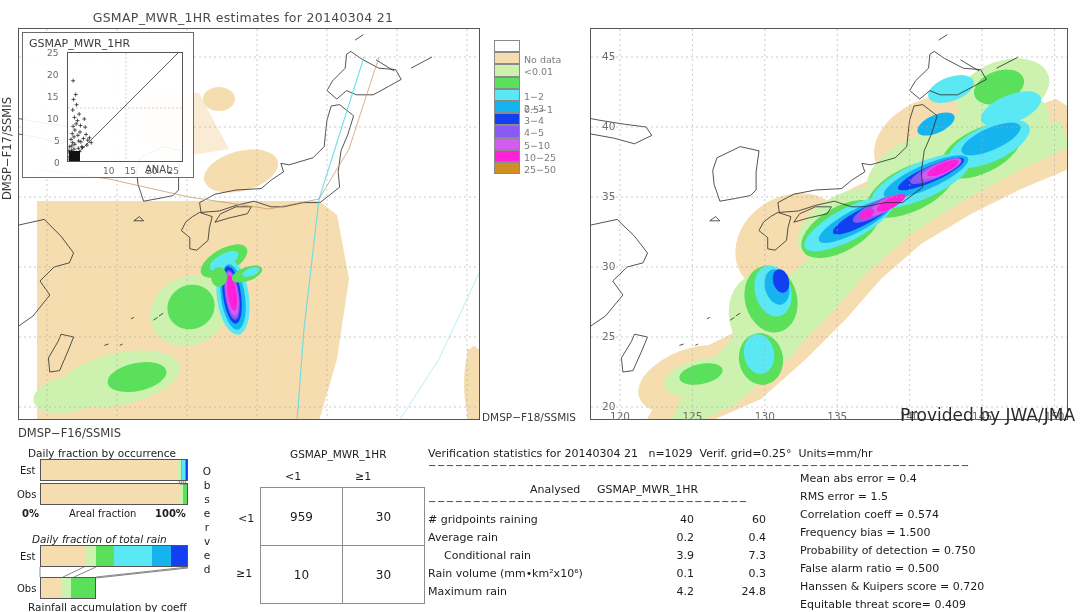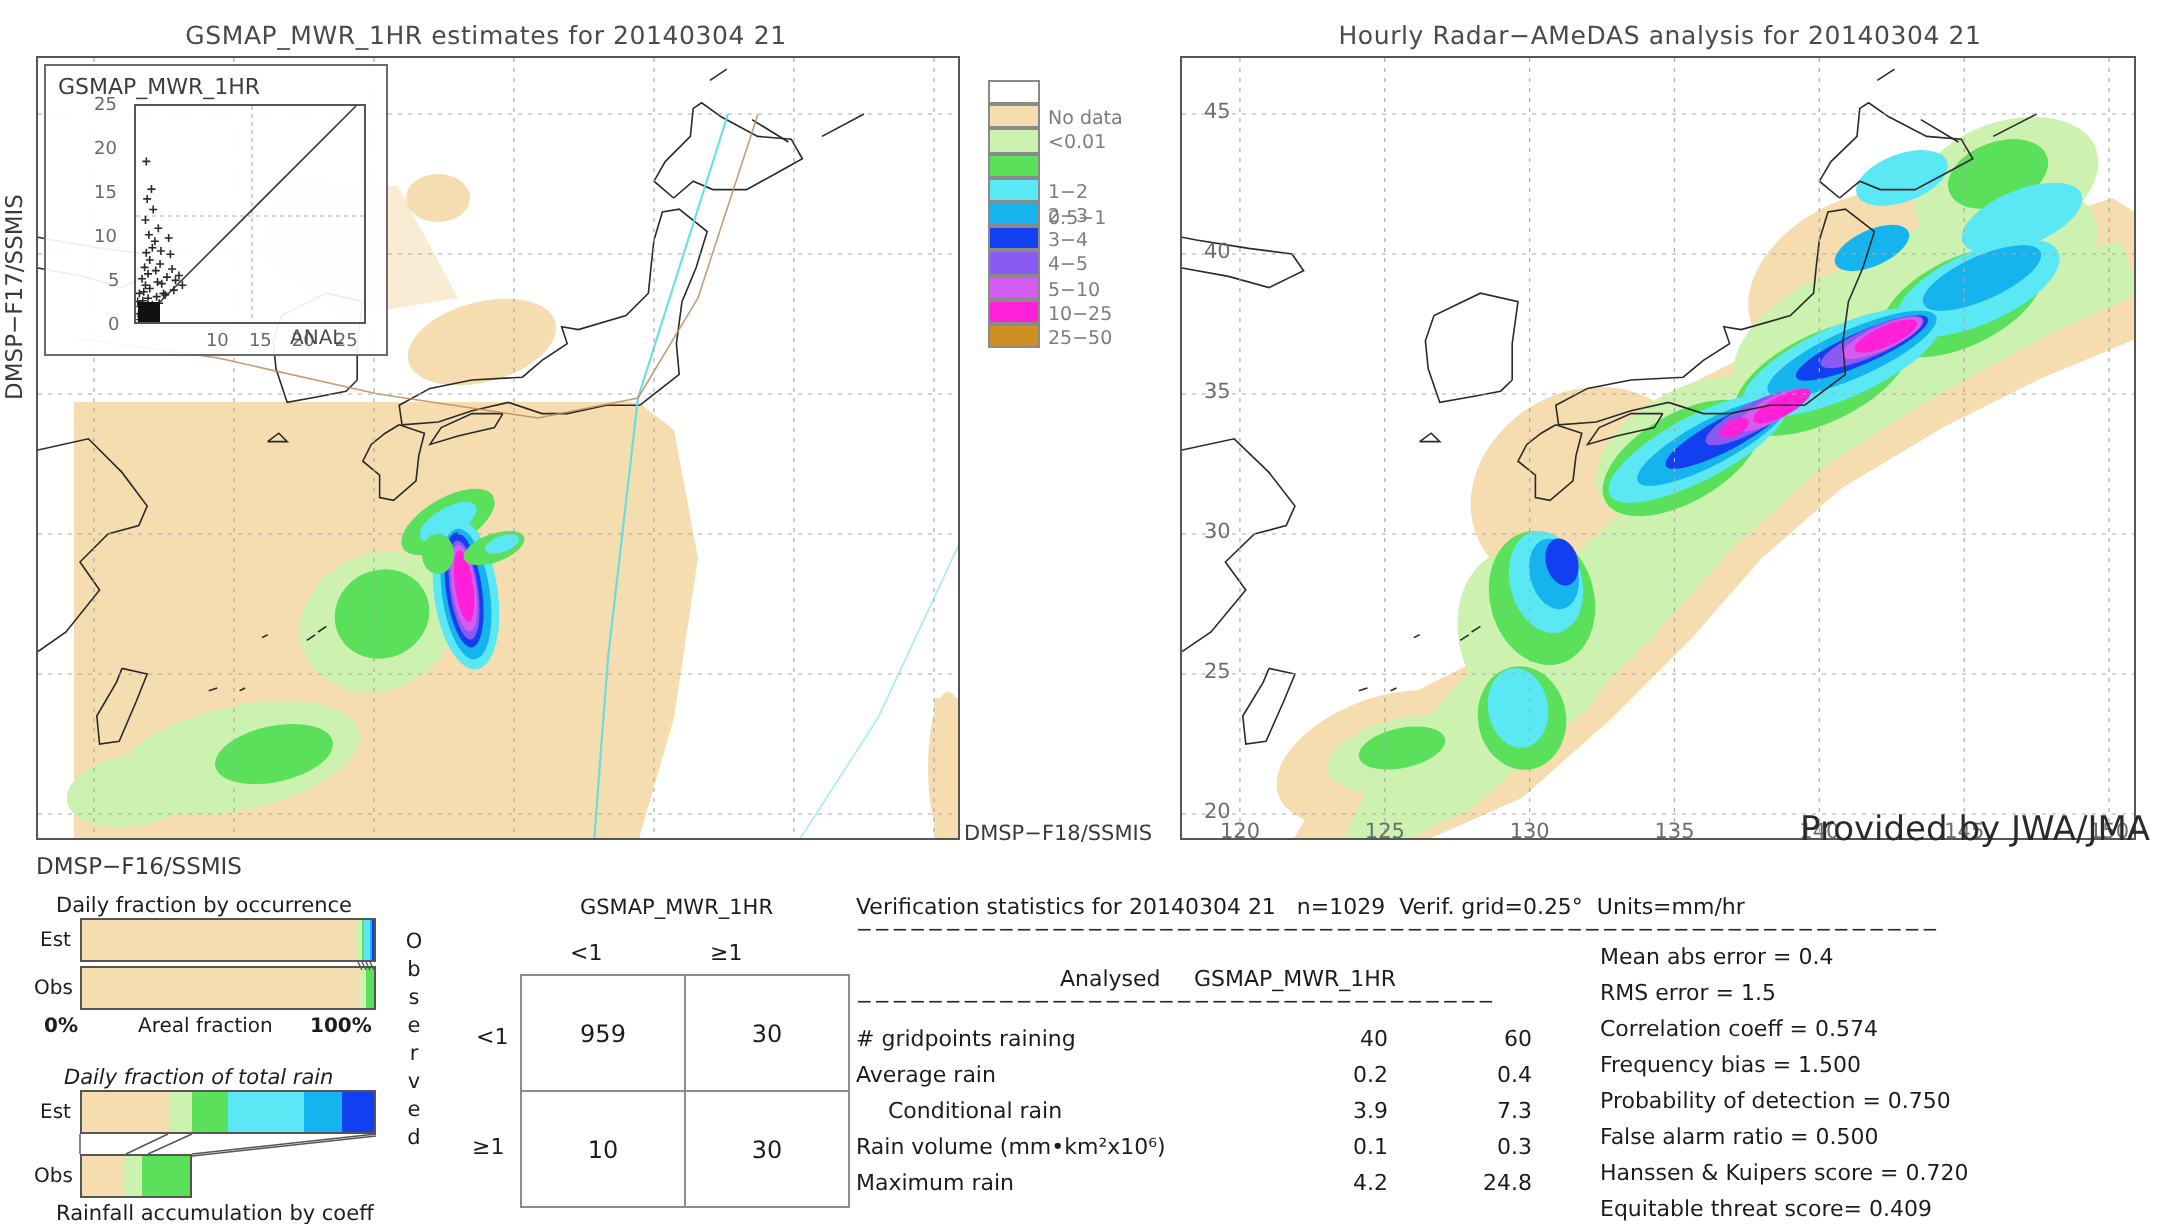--- a/index.html
+++ b/index.html
@@ -326,21 +326,20 @@
       <div class="cbar-sw" style="top: 85.4px; height: 12.2px; background: rgb(138, 90, 245);"></div>
       <div class="cbar-lbl" style="top: 87.4px;">4−5</div>
       <div class="cbar-sw" style="top: 97.6px; height: 12.2px; background: rgb(212, 92, 240);"></div>
       <div class="cbar-lbl" style="top: 99.6px;">5−10</div>
       <div class="cbar-sw" style="top: 109.8px; height: 12.2px; background: rgb(255, 32, 216);"></div>
       <div class="cbar-lbl" style="top: 111.8px;">10−25</div>
       <div class="cbar-sw" style="top: 122px; height: 12.2px; background: rgb(207, 143, 34);"></div>
       <div class="cbar-lbl" style="top: 124px;">25−50</div>
     </div>
 
-  <div class="panel-title" style="left:590px; top:10px; width:480px;">Hourly Radar−AMeDAS analysis for 20140304 21</div>
 
   <div class="map-frame" id="right-map" style="left:590px; top:28px; width:478px; height:392px;">
     <svg id="right-map-svg" width="478" height="392" viewBox="0 0 478 392" style="position:absolute;left:0;top:0;">
       <g id="right-field">
           <path d="M55 392 L90 330 L150 300 L190 250 L215 200 L250 165 L300 140 L360 110 L420 85 L465 70 L478 78 L478 140 L430 160 L380 185 L330 215 L290 250 L255 290 L215 330 L170 370 L120 392 Z" fill="#f5ddb0"></path>
           <ellipse cx="200" cy="215" rx="58" ry="48" fill="#f5ddb0" transform="rotate(-30 200 215)"></ellipse>
           <ellipse cx="340" cy="110" rx="60" ry="40" fill="#f5ddb0" transform="rotate(-25 340 110)"></ellipse>
           <ellipse cx="100" cy="350" rx="55" ry="30" fill="#f5ddb0" transform="rotate(-20 100 350)"></ellipse>
           <path d="M95 360 L150 300 L200 245 L250 200 L310 160 L370 125 L430 100 L470 92 L478 118 L430 140 L375 170 L320 205 L275 245 L235 290 L190 335 L145 375 L110 392 L80 392 Z" fill="#cdf2b0"></path>
           <ellipse cx="400" cy="105" rx="62" ry="34" fill="#cdf2b0" transform="rotate(-25 400 105)"></ellipse>

